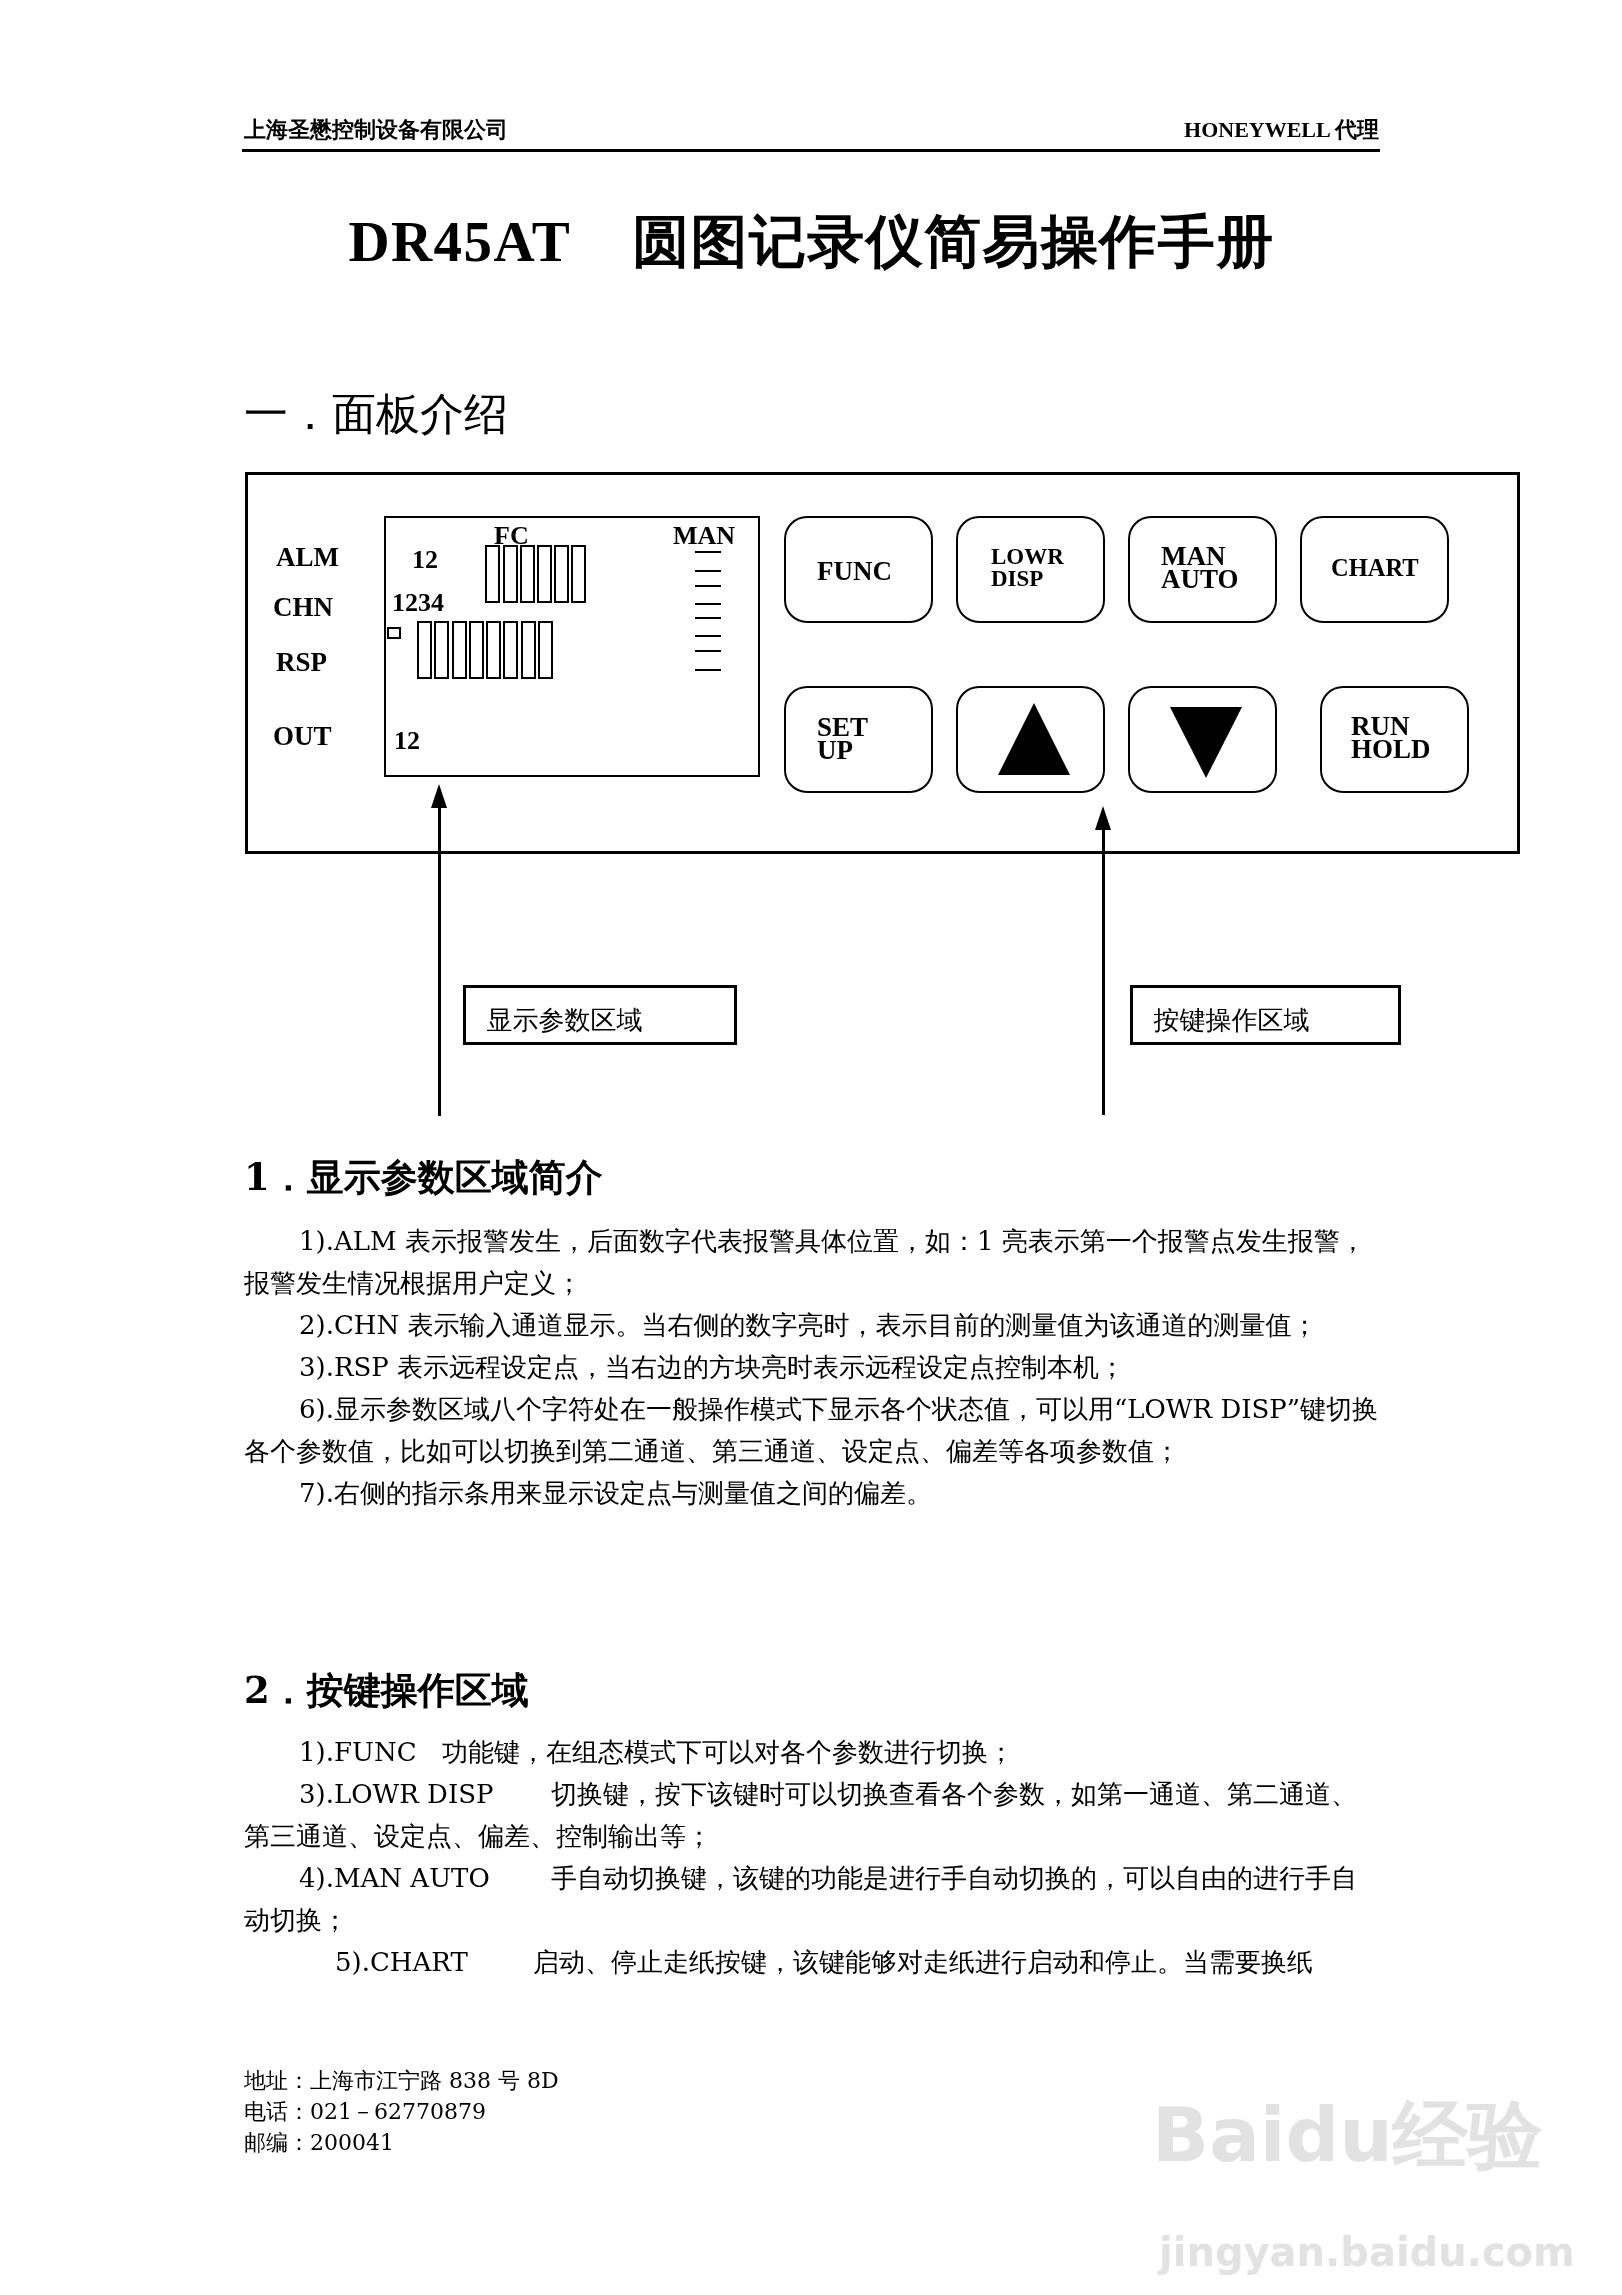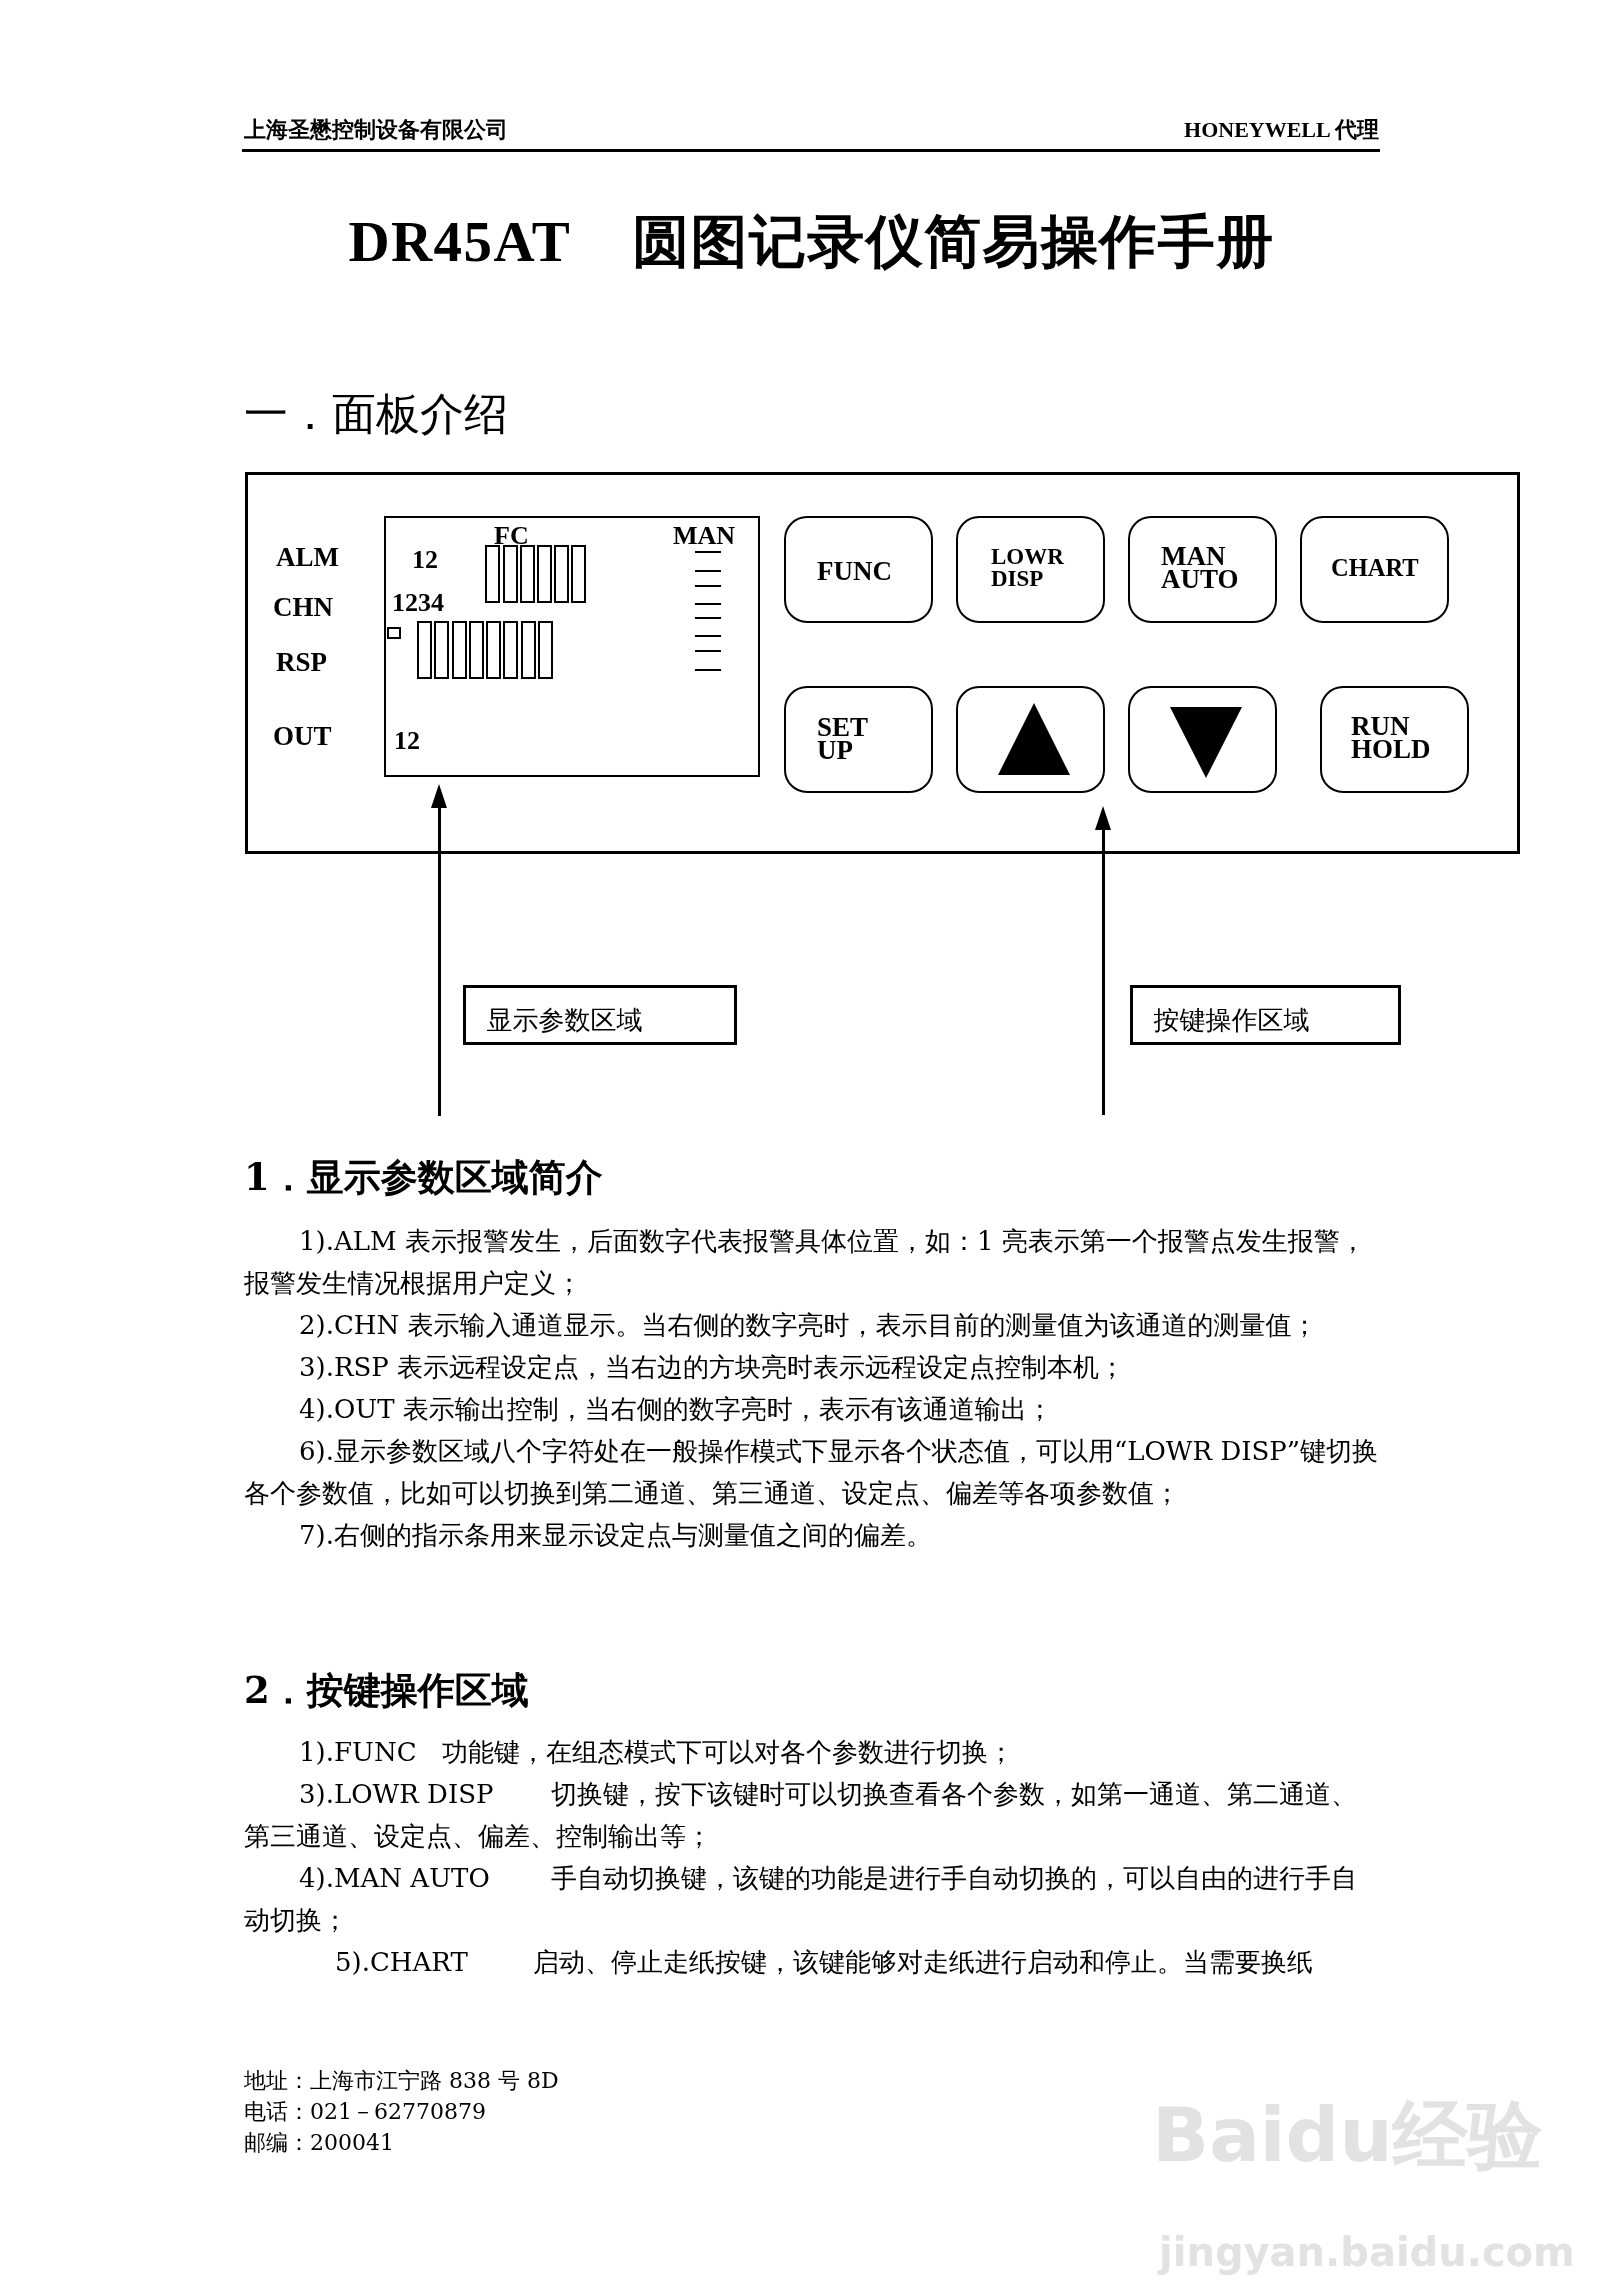--- a/index.html
+++ b/index.html
@@ -100,21 +100,20 @@
 <div class="btn" style="left:1300px;top:686px;margin-left:20px;">
   <span style="left:29px;top:26px;">RUN</span>
   <span style="left:29px;top:49px;">HOLD</span>
 </div>
 
 <div class="h2" style="top:1153px;">1．显示参数区域简介</div>
 <div class="para" style="top:1220px;">
   <p class="ind">1).ALM  表示报警发生，后面数字代表报警具体位置，如：1 亮表示第一个报警点发生报警，报警发生情况根据用户定义；</p>
   <p class="ind">2).CHN  表示输入通道显示。当右侧的数字亮时，表示目前的测量值为该通道的测量值；</p>
   <p class="ind">3).RSP  表示远程设定点，当右边的方块亮时表示远程设定点控制本机；</p>
-  <p class="ind">4).OUT  表示输出控制，当右侧的数字亮时，表示有该通道输出；</p>
   <p class="ind">6).显示参数区域八个字符处在一般操作模式下显示各个状态值，可以用“LOWR DISP”键切换各个参数值，比如可以切换到第二通道、第三通道、设定点、偏差等各项参数值；</p>
   <p class="ind">7).右侧的指示条用来显示设定点与测量值之间的偏差。</p>
 </div>
 
 <div class="h2" style="top:1666px;">2．按键操作区域</div>
 <div class="para" style="top:1731px;">
   <p class="ind"><span class="kw" style="width:143px;text-indent:0;">1).FUNC</span><span>功能键，在组态模式下可以对各个参数进行切换；</span></p>
   <p class="ind"><span class="kw" style="width:252px;text-indent:0;">3).LOWR DISP</span><span>切换键，按下该键时可以切换查看各个参数，如第一通道、第二通道、第三通道、设定点、偏差、控制输出等；</span></p>
   <p class="ind"><span class="kw" style="width:252px;text-indent:0;">4).MAN AUTO</span><span>手自动切换键，该键的功能是进行手自动切换的，可以自由的进行手自动切换；</span></p>
   <p class="ind"><span class="kw" style="width:198px;text-indent:0;margin-left:36px;">5).CHART</span><span>启动、停止走纸按键，该键能够对走纸进行启动和停止。当需要换纸</span></p>

